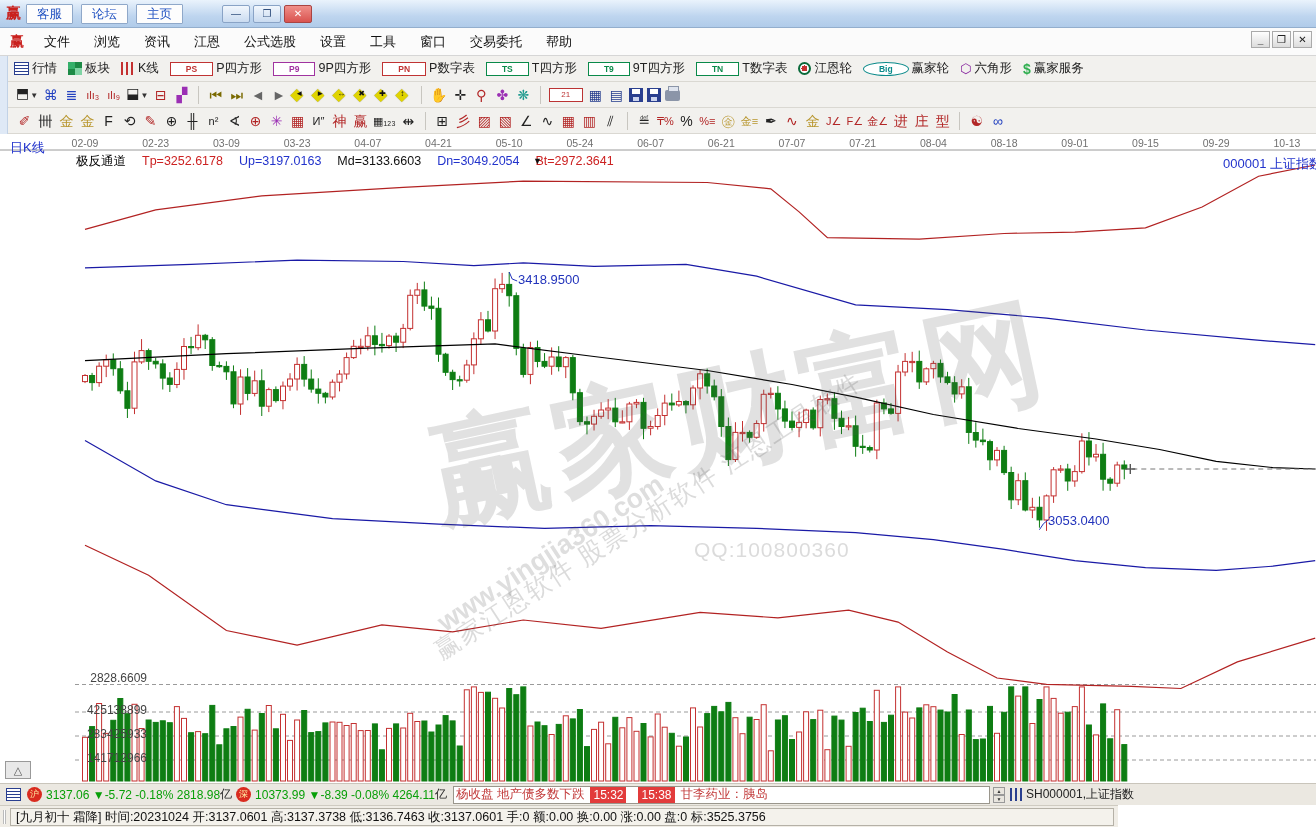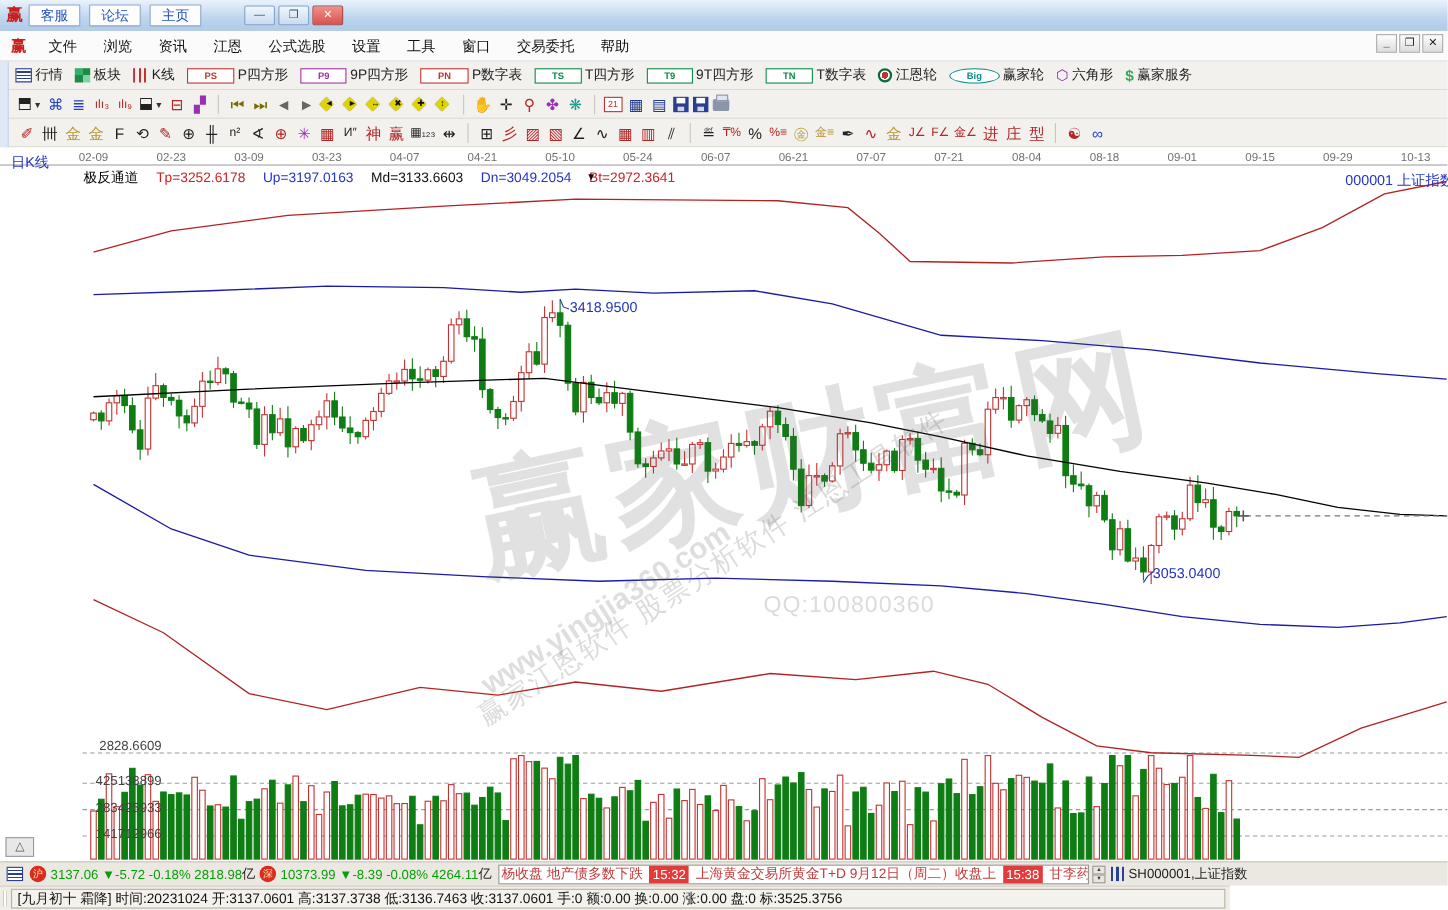--- a/index.html
+++ b/index.html
@@ -44,21 +44,21 @@
   .glyph{display:inline-block;min-width:17px;text-align:center;font-size:14px;line-height:20px;margin:0 2px;color:#333;}
   .glyph.small{font-size:11px;}
   .red{color:#b22626;} .blue{color:#2442c0;} .purple{color:#9b2fb4;} .teal{color:#1e9a8e;}
   .gold{color:#b8962e;} .navy{color:#223a8c;} .olive{color:#7a6a00;} .gray{color:#666;}
   .hand{color:#b07840;} .dark{color:#222;}
   .vsep{width:1px;height:18px;background:#c8c6c0;margin:0 6px;}
   .dd{font-size:8px;color:#333;margin-left:1px;}
   .diamond{position:relative;width:19px;height:18px;display:inline-block;margin:0 1px;}
   .diamond .d{position:absolute;left:0;top:-2px;font-size:17px;color:#e0d400;text-shadow:0 0 1px #887;}
   .diamond .ov{position:absolute;left:5px;top:3px;font-size:8px;color:#111;}
-  .icon-cal{display:inline-block;width:17px;height:14px;border:1px solid #b33;color:#b33;
+  .icon-cal{display:inline-block;width:34px;height:14px;border:1px solid #b33;color:#b33;
     font-size:8px;text-align:center;line-height:12px;background:#fff;margin:0 2px;}
   .icon-floppy{display:inline-block;width:14px;height:14px;background:#2a3f8f;position:relative;margin:0 2px;}
   .icon-floppy::before{content:"";position:absolute;left:3px;top:1px;width:8px;height:5px;background:#fff;}
   .icon-floppy::after{content:"";position:absolute;left:4px;bottom:1px;width:6px;height:4px;background:#ccd4ee;}
   .icon-printer{display:inline-block;width:15px;height:11px;background:#8b95a8;border-radius:2px;position:relative;margin:0 2px;top:1px;}
   .icon-printer::before{content:"";position:absolute;top:-4px;left:3px;width:9px;height:4px;background:#dfe4ee;border:1px solid #8b95a8;}
   
   #chart{position:absolute;left:0;top:134px;width:1316px;height:649px;background:#fff;}
   #left-strip{position:absolute;left:0;top:56px;width:8px;height:727px;background:#dfe9f6;border-right:1px solid #c2d2e6;}
   #chart svg{position:absolute;left:0;top:0;}
@@ -817,21 +817,20 @@
   <span class="green">-0.18%</span>&nbsp;
   <span class="green">2818.98</span><span>亿</span>
   <span class="mkt-icon">深</span>
   <span class="green">10373.99</span>&nbsp;
   <span class="green">▼</span><span class="green">-8.39</span>&nbsp;
   <span class="green">-0.08%</span>&nbsp;
   <span class="green">4264.11</span><span>亿</span>
   <span id="ticker">
       <span class="tk-text">杨收盘 地产债多数下跌</span>
       <span class="tk-badge">15:32</span>
-      <span class="tk-text">上海黄金交易所黄金T+D 9月12日（周二）收盘上</span>
       <span class="tk-badge">15:38</span>
       <span class="tk-text">甘李药业：胰岛</span>
     </span>
   <span id="spinner">
     <span>▲</span>
     <span>▼</span>
   </span>
   <span class="ic-bars"></span>
   <span>SH000001,上证指数</span>
 </div>

